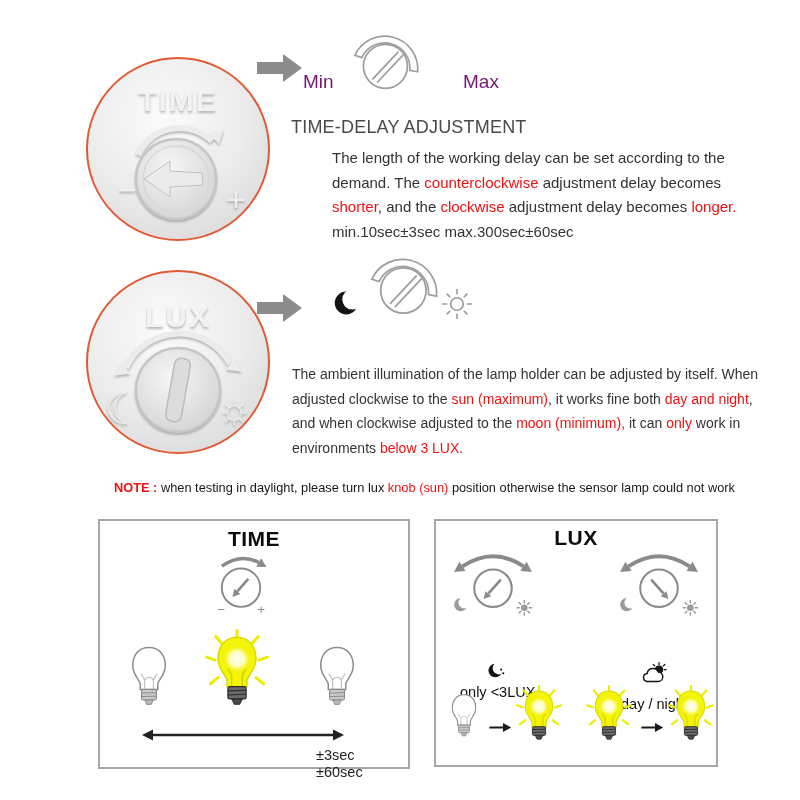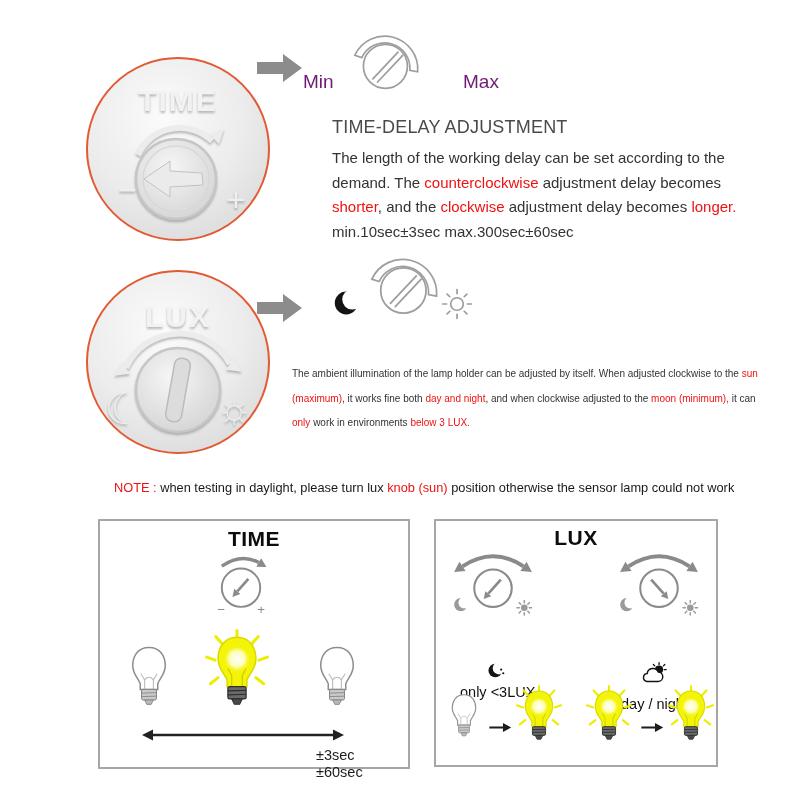--- a/index.html
+++ b/index.html
@@ -1,24 +1,24 @@
 <!DOCTYPE html>
 <html><head>
 <meta charset="utf-8">
 <style>
   html,body{margin:0;padding:0;background:#fff;}
   #stage{position:relative;width:800px;height:800px;background:#ffffff;
          font-family:"Liberation Sans",sans-serif;overflow:hidden;}
   .abs{position:absolute;}
   .red{color:#ee1212;}
-  .seg-b{font-weight:normal;}
+  .seg-b{font-weight:bold;}
   .para{white-space:pre-wrap;color:#333;}
   #para-time{font-size:15px;line-height:24.5px;width:436px;}
-  #para-lux{font-size:10px;line-height:24.5px;width:482px;}
-  .h{color:#4a4a4a;font-size:18px;letter-spacing:.2px;margin-left:41px;}
+  #para-lux{font-size:14px;line-height:24.5px;width:482px;}
+  .h{color:#4a4a4a;font-size:18px;letter-spacing:.2px;}
   .minmax{font-size:19px;color:#701a75;}
   .photo{width:180px;height:180px;border-radius:50%;border:2.5px solid #e15a33;
          background:radial-gradient(circle at 42% 32%, #fbfbfb 0%, #ececec 50%, #d8d8d8 90%, #cfcfcf 100%);}
   .emboss{filter:drop-shadow(0 2px 1px rgba(120,120,120,.5));}
   .panel{border:2px solid #a6a6a6;background:#fff;}
   .ptitle{font-weight:bold;font-size:21px;color:#0d0d0d;text-align:center;letter-spacing:.5px;}
   .rlabel{font-size:14.5px;line-height:17px;color:#1d1d1d;}
   .cap{font-size:14.5px;color:#101010;display:flex;align-items:center;gap:5px;flex-direction:column;}
   #note{font-size:12.8px;color:#181818;white-space:nowrap;}
   svg{display:block;}

